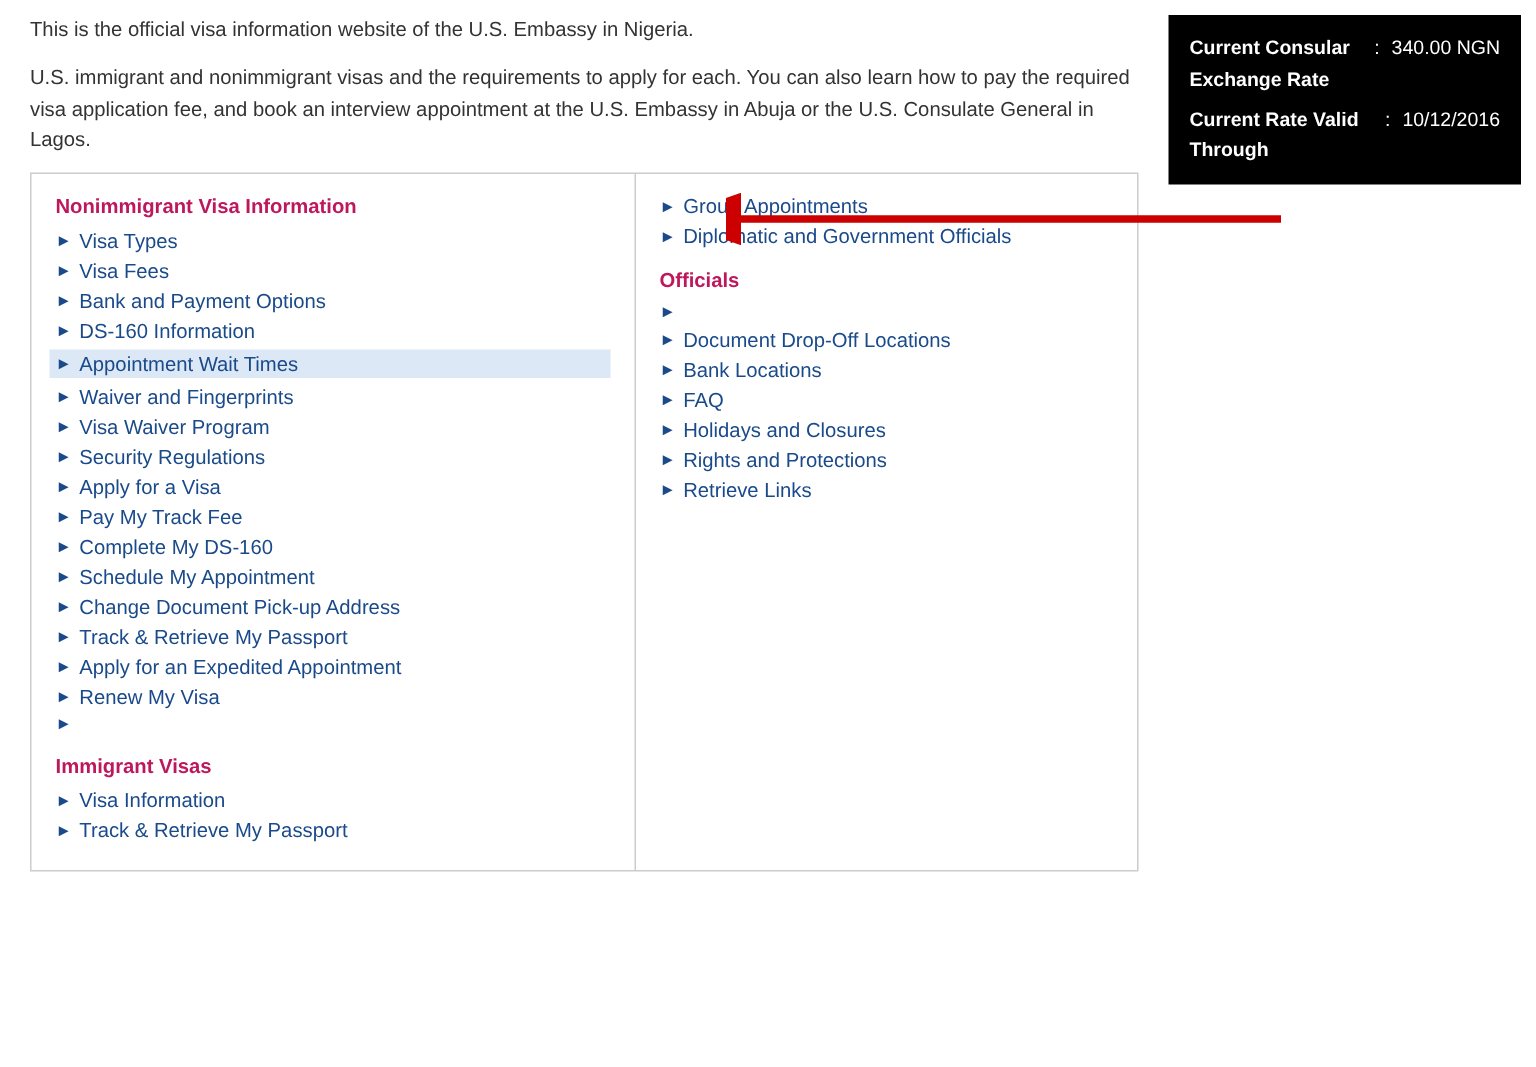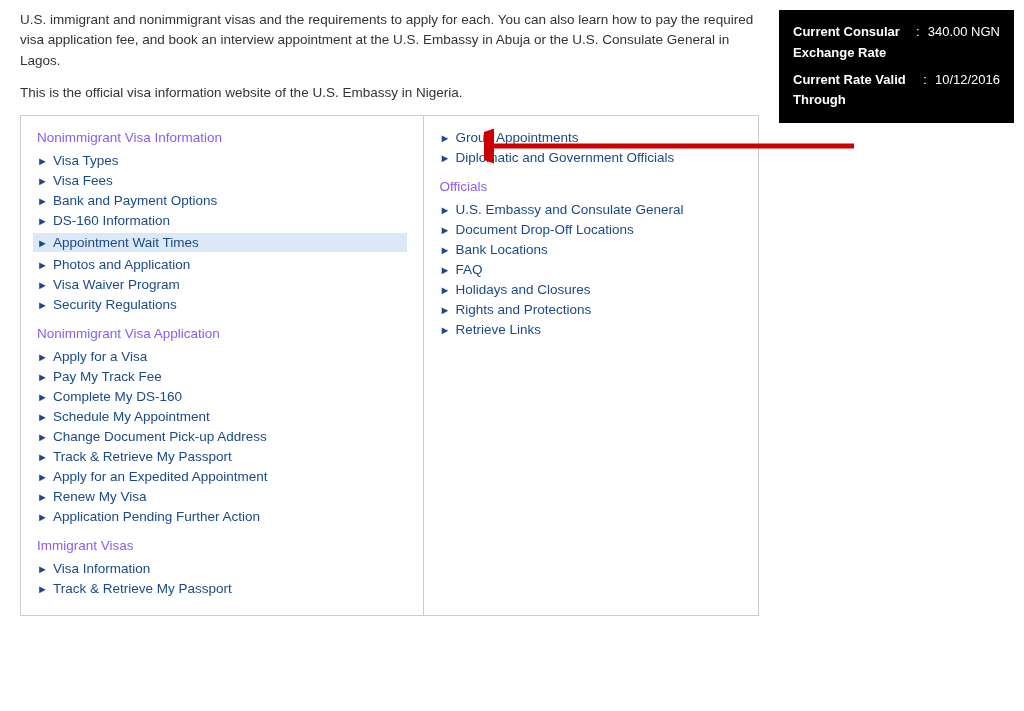--- a/index.html
+++ b/index.html
@@ -23,23 +23,23 @@
       line-height: 1.5;
       margin-bottom: 12px;
       color: #333;
     }
     .nav-grid {
       display: flex;
       border: 1px solid #ccc;
       margin-top: 10px;
     }
     .nav-section-title {
-      color: #8b5cf6;
+      color: #be185d;
       font-size: 13.5px;
-      font-weight: normal;
+      font-weight: bold;
       margin-bottom: 8px;
       margin-top: 14px;
     }
     .nav-section-title:first-child {
       margin-top: 0;
     }
     .nav-item {
       display: flex;
       align-items: center;
       margin-bottom: 5px;
@@ -106,22 +106,22 @@
       top: 10px;
       left: 60px;
       pointer-events: none;
     }
   </style>
 </head>
 <body>
 
 <div class="page-wrapper">
   <div class="main-content">
+    <p class="intro-text">This is the official visa information website of the U.S. Embassy in Nigeria.</p>
     <p class="intro-text">U.S. immigrant and nonimmigrant visas and the requirements to apply for each. You can also learn how to pay the required visa application fee, and book an interview appointment at the U.S. Embassy in Abuja or the U.S. Consulate General in Lagos.</p>
-    <p class="intro-text">This is the official visa information website of the U.S. Embassy in Nigeria.</p>
 
     <div class="nav-grid">
 
       <div class="left-col">
 
         <div class="nav-section-title">Nonimmigrant Visa Information</div>
         <a class="nav-item">
             <span class="arrow">►</span>
             <span>Visa Types</span>
           </a>
@@ -136,32 +136,31 @@
         <a class="nav-item">
             <span class="arrow">►</span>
             <span>DS-160 Information</span>
           </a>
         <a class="nav-item highlighted">
             <span class="arrow">►</span>
             <span>Appointment Wait Times</span>
           </a>
         <a class="nav-item">
             <span class="arrow">►</span>
-            <span>Photos and Application</span>
+            <span>Waiver and Fingerprints</span>
           </a>
         <a class="nav-item">
             <span class="arrow">►</span>
             <span>Visa Waiver Program</span>
           </a>
         <a class="nav-item">
             <span class="arrow">►</span>
             <span>Security Regulations</span>
           </a>
 
-        <div class="nav-section-title">Nonimmigrant Visa Application</div>
         <a class="nav-item">
             <span class="arrow">►</span>
             <span>Apply for a Visa</span>
           </a>
         <a class="nav-item">
             <span class="arrow">►</span>
             <span>Pay My Track Fee</span>
           </a>
         <a class="nav-item">
             <span class="arrow">►</span>
@@ -182,21 +181,20 @@
         <a class="nav-item">
             <span class="arrow">►</span>
             <span>Apply for an Expedited Appointment</span>
           </a>
         <a class="nav-item">
             <span class="arrow">►</span>
             <span>Renew My Visa</span>
           </a>
         <a class="nav-item">
             <span class="arrow">►</span>
-            <span>Application Pending Further Action</span>
           </a>
 
         <div class="nav-section-title">Immigrant Visas</div>
         <a class="nav-item">
             <span class="arrow">►</span>
             <span>Visa Information</span>
           </a>
         <a class="nav-item">
             <span class="arrow">►</span>
             <span>Track &amp; Retrieve My Passport</span>
@@ -219,21 +217,20 @@
             <span>Group Appointments</span>
           </a>
         <a class="nav-item">
             <span class="arrow">►</span>
             <span>Diplomatic and Government Officials</span>
           </a>
 
         <div class="nav-section-title">Officials</div>
         <a class="nav-item">
             <span class="arrow">►</span>
-            <span>U.S. Embassy and Consulate General</span>
           </a>
         <a class="nav-item">
             <span class="arrow">►</span>
             <span>Document Drop-Off Locations</span>
           </a>
         <a class="nav-item">
             <span class="arrow">►</span>
             <span>Bank Locations</span>
           </a>
 

